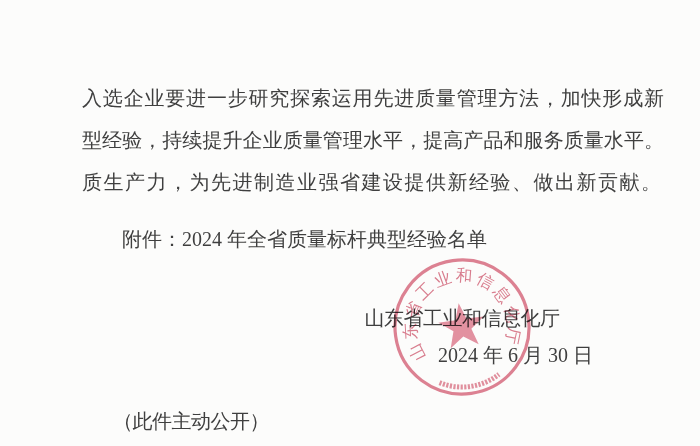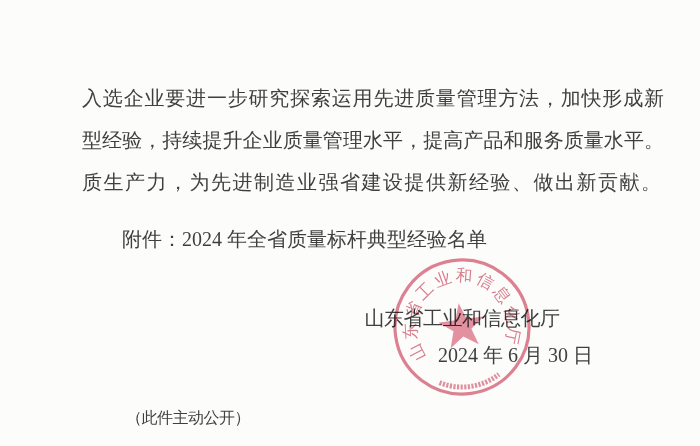--- a/index.html
+++ b/index.html
@@ -46,23 +46,23 @@
   .date {
     position: absolute;
     left: 331px;
     top: 342px;
     width: 262px;
     text-align: right;
     font-size: 20px;
   }
   .footer {
     position: absolute;
-    left: 126px;
+    left: 113px;
     top: 408px;
-    font-size: 16px;
+    font-size: 20px;
     letter-spacing: -0.5px;
   }
   .seal {
     position: absolute;
     left: 387px;
     top: 252px;
     width: 150px;
     height: 150px;
     mix-blend-mode: multiply;
     opacity: 0.88;

